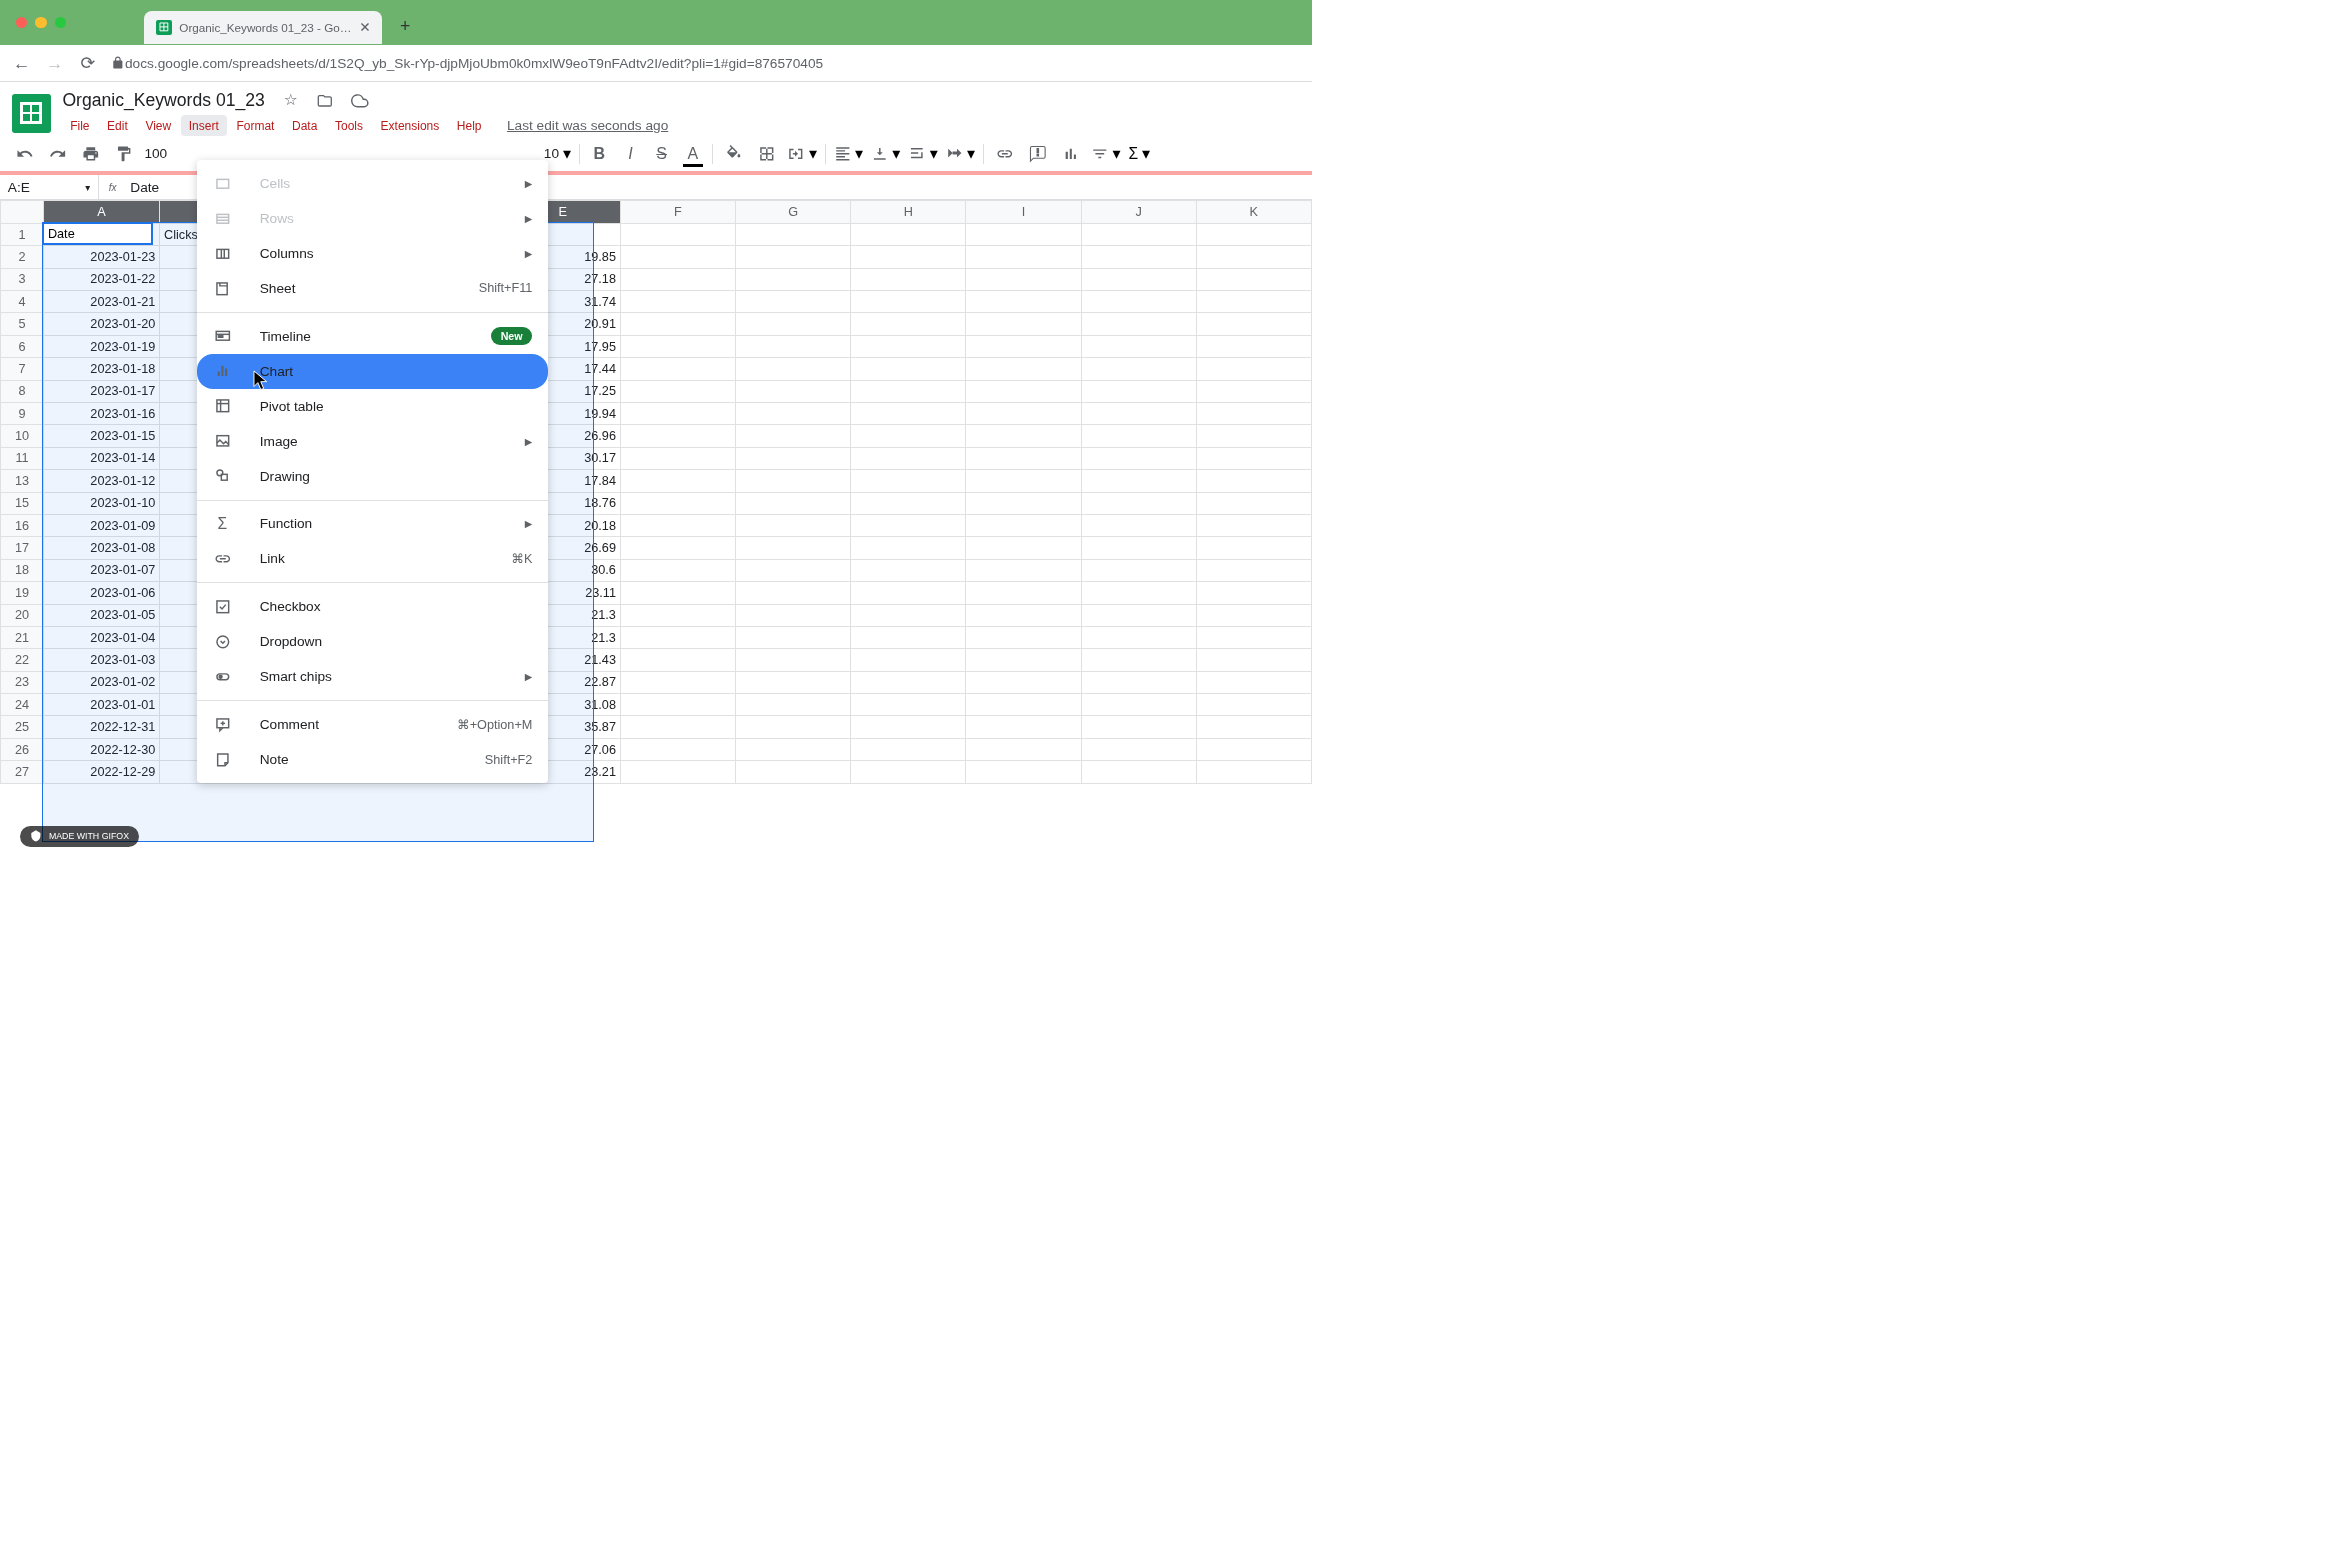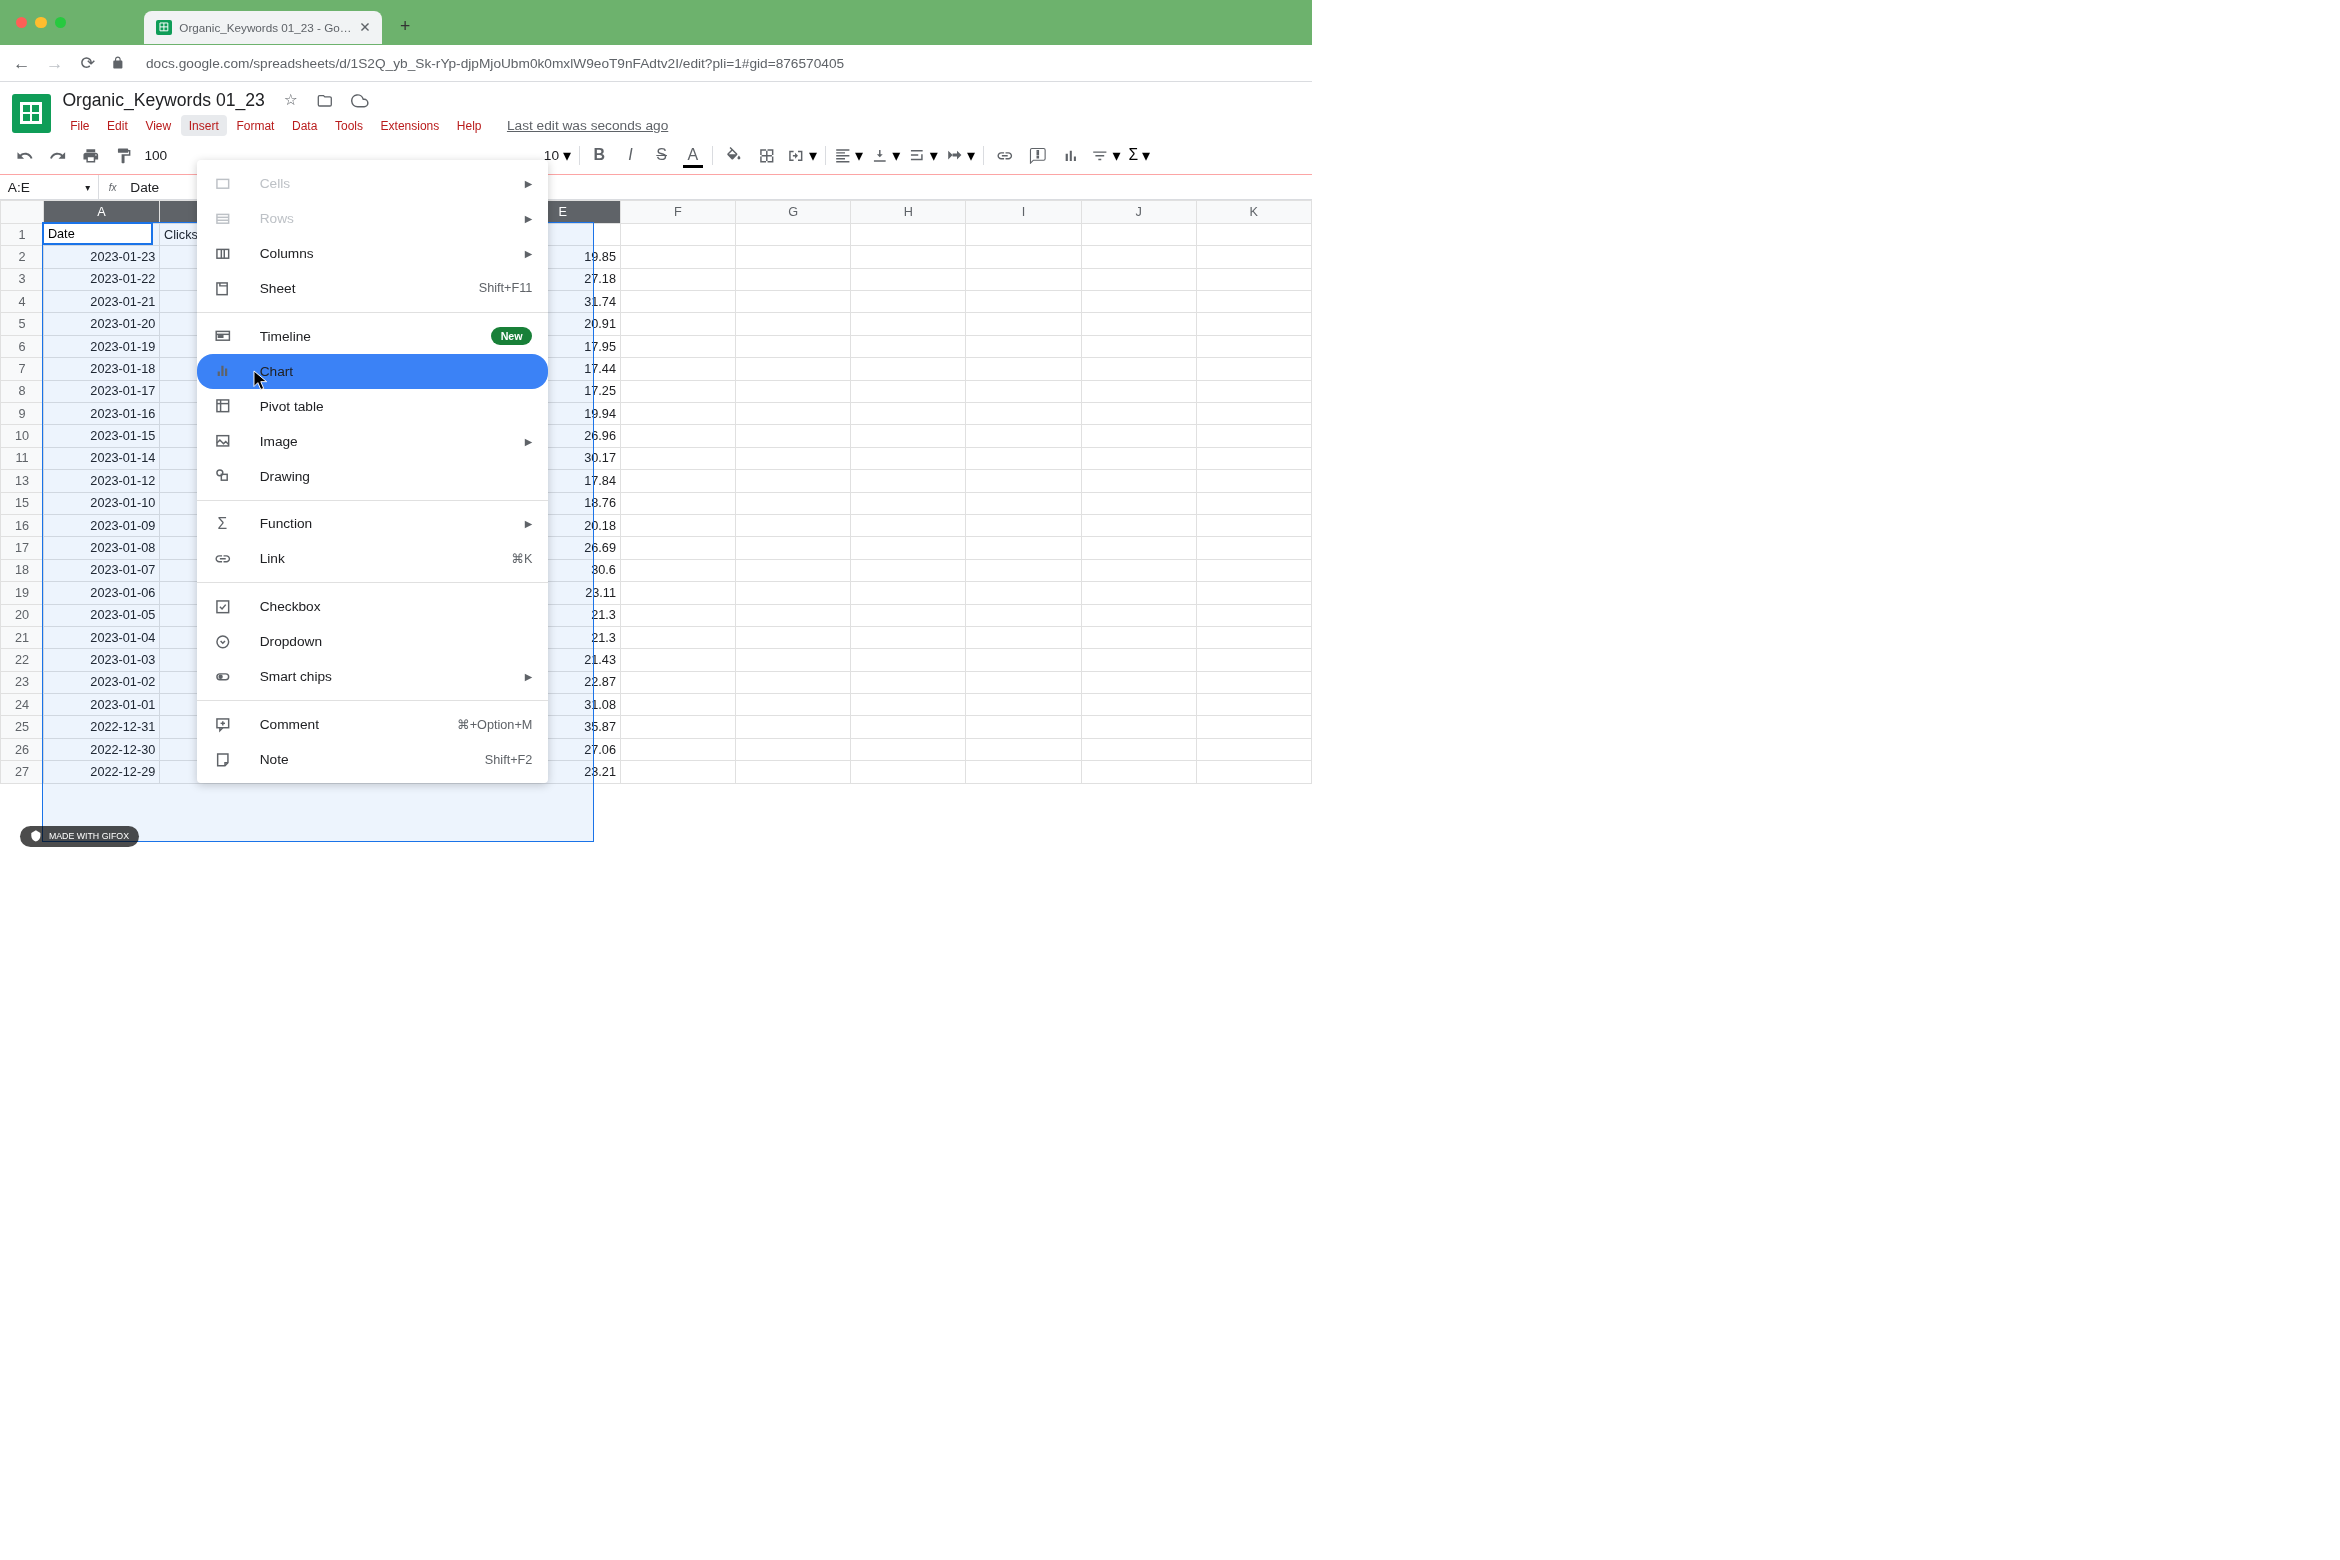--- a/index.html
+++ b/index.html
@@ -16,40 +16,40 @@
 .tab-favicon { width: 15.6px; height: 15.6px; background: #0f9d58; border-radius: 2px; display: flex; align-items: center; justify-content: center; }
 .tab-favicon svg { width: 9.8px; height: 9.8px; }
 .tab-title { font-size: 11.7px; color: #5f6368; flex: 1; white-space: nowrap; overflow: hidden; text-overflow: ellipsis; }
 .tab-close { color: #5f6368; font-size: 13.7px; cursor: pointer; }
 .new-tab { color: #333; font-size: 17.6px; margin-left: 17.6px; margin-top: 7.8px; cursor: pointer; }
 
 
 .address-bar { background: #fff; height: 37px; display: flex; align-items: center; padding: 0 11.7px; gap: 13.7px; border-bottom: 1px solid #dadce0; }
 .nav-btn { color: #5f6368; font-size: 17.6px; cursor: pointer; width: 19.5px; text-align: center; }
 .nav-btn.disabled { color: #bdc1c6; }
-.url-field { flex: 1; display: flex; align-items: center; gap: 21px; color: #5f6368; font-size: 13.7px; }
+.url-field { flex: 1; display: flex; align-items: center; gap: 0; color: #5f6368; font-size: 13.7px; }
 .lock-icon { color: #5f6368; }
 .url-text { color: #5f6368; }
 
 
 .sheets-header { padding: 7.8px 11.7px 0 11.7px; display: flex; align-items: flex-start; gap: 11.7px; }
 .sheets-logo { width: 39px; height: 39px; background: #0f9d58; border-radius: 2.9px; display: flex; align-items: center; justify-content: center; margin-top: 3.9px; }
 .sheets-logo-inner { width: 21.5px; height: 21.5px; border: 2px solid #fff; display: grid; grid-template-columns: 1fr 1fr; grid-template-rows: 1fr 1fr; }
 .sheets-logo-inner div { border: 1px solid #fff; }
 .header-main { flex: 1; }
 .doc-title-row { display: flex; align-items: center; gap: 19px; }
 .doc-title { font-size: 17.6px; color: #202124; }
 .title-icon { color: #5f6368; font-size: 15.6px; cursor: pointer; }
 .menus { display: flex; gap: 2px; margin-top: 3.9px; align-items: center; }
 .menu-item { padding: 3.9px 7.8px; font-size: 12px; color: #b91c1c; cursor: pointer; border-radius: 3.9px; }
 .menu-item.active { background: #e8eaed; }
 .last-edit { color: #5f6368; text-decoration: underline; font-size: 13.7px; margin-left: 15.6px; cursor: pointer; }
 
 
-.toolbar { display: flex; align-items: center; padding: 3.9px 11.7px; gap: 7.8px; border-bottom: 1px solid #fca5a5; height: 39px; }
+.toolbar { display: flex; align-items: center; padding: 3.9px 11.7px; gap: 7.8px; border-bottom: 4px solid #fca5a5; height: 39px; }
 .tb-btn { color: #5f6368; cursor: pointer; padding: 3.9px; display: flex; align-items: center; justify-content: center; min-width: 23.4px; }
 .tb-sep { width: 1px; height: 19.5px; background: #dadce0; }
 .tb-text { font-size: 13.7px; color: #202124; }
 .tb-dropdown { display: flex; align-items: center; gap: 3.9px; }
 .text-color-btn { position: relative; }
 .text-color-underline { position: absolute; bottom: 0; left: 2px; right: 2px; height: 2.9px; background: #000; }
 
 
 .formula-row { display: flex; align-items: center; border-bottom: 1px solid #dadce0; height: 25px; }
 .name-box { width: 99px; padding: 0 7.8px; font-size: 13.7px; color: #202124; display: flex; align-items: center; justify-content: space-between; border-right: 1px solid #dadce0; height: 100%; }

